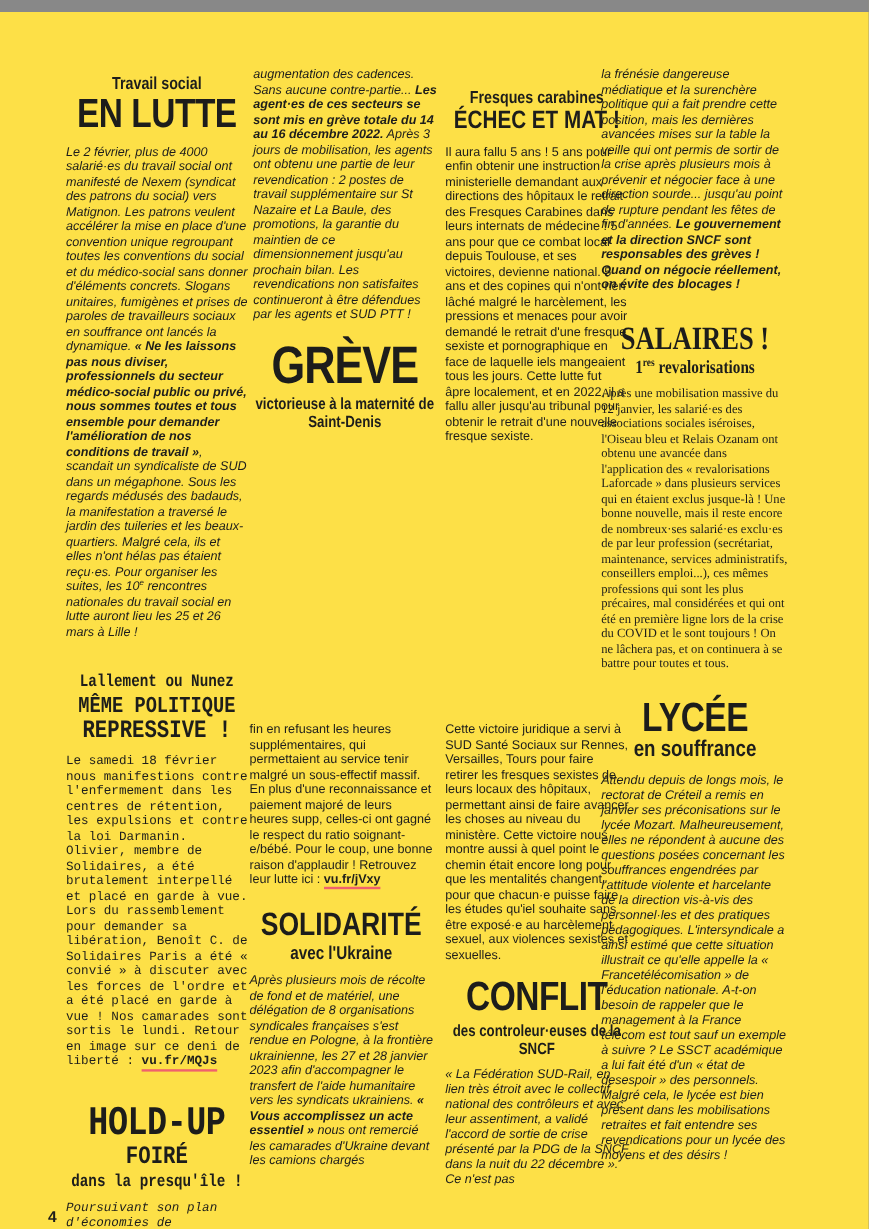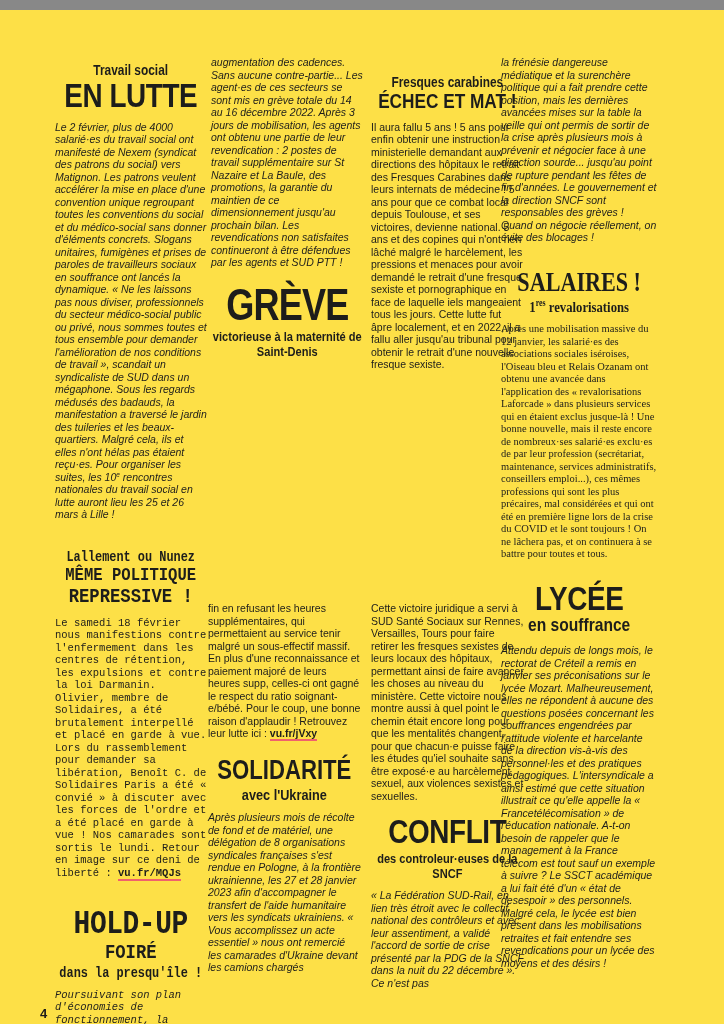--- a/index.html
+++ b/index.html
@@ -29,21 +29,21 @@
   h1,h2,h3,h4{margin:0;text-align:center;font-weight:bold;color:#1d1d1b;}
   .t-xxl{font-size:44px;line-height:1.0;letter-spacing:-1px;}
   .t-xl{font-size:34px;line-height:1.02;letter-spacing:-0.5px;}
   .t-lg{font-size:27px;line-height:1.04;}
   .t-md{font-size:21px;line-height:1.08;}
   .t-sm{font-size:19px;line-height:1.1;}
   .sub{font-size:13.5px;line-height:1.14;margin-top:2px;}
   .sub-lg{font-size:15.5px;}
   .body{font-size:10.5px;line-height:12.5px;margin:8px 0 0;text-align:left;}
   .it{font-style:italic;}
-  .run-b{font-weight:normal;}
+  .run-b{font-weight:bold;}
   .run-link{font-weight:bold;border-bottom:2px solid #f0616d;padding-bottom:0px;cursor:pointer;}
   sup.run-sup{font-size:62%;line-height:0;}
 
   .dots{
     height:4px;
     background-image:repeating-linear-gradient(to right,#1a1a1a 0,#1a1a1a 3px,transparent 3px,transparent 12.5px);
   }
   .band-title{
     color:#d93b32;font-size:30px;font-weight:bold;letter-spacing:2px;
     line-height:1.1;margin-top:42px;text-align:center;

